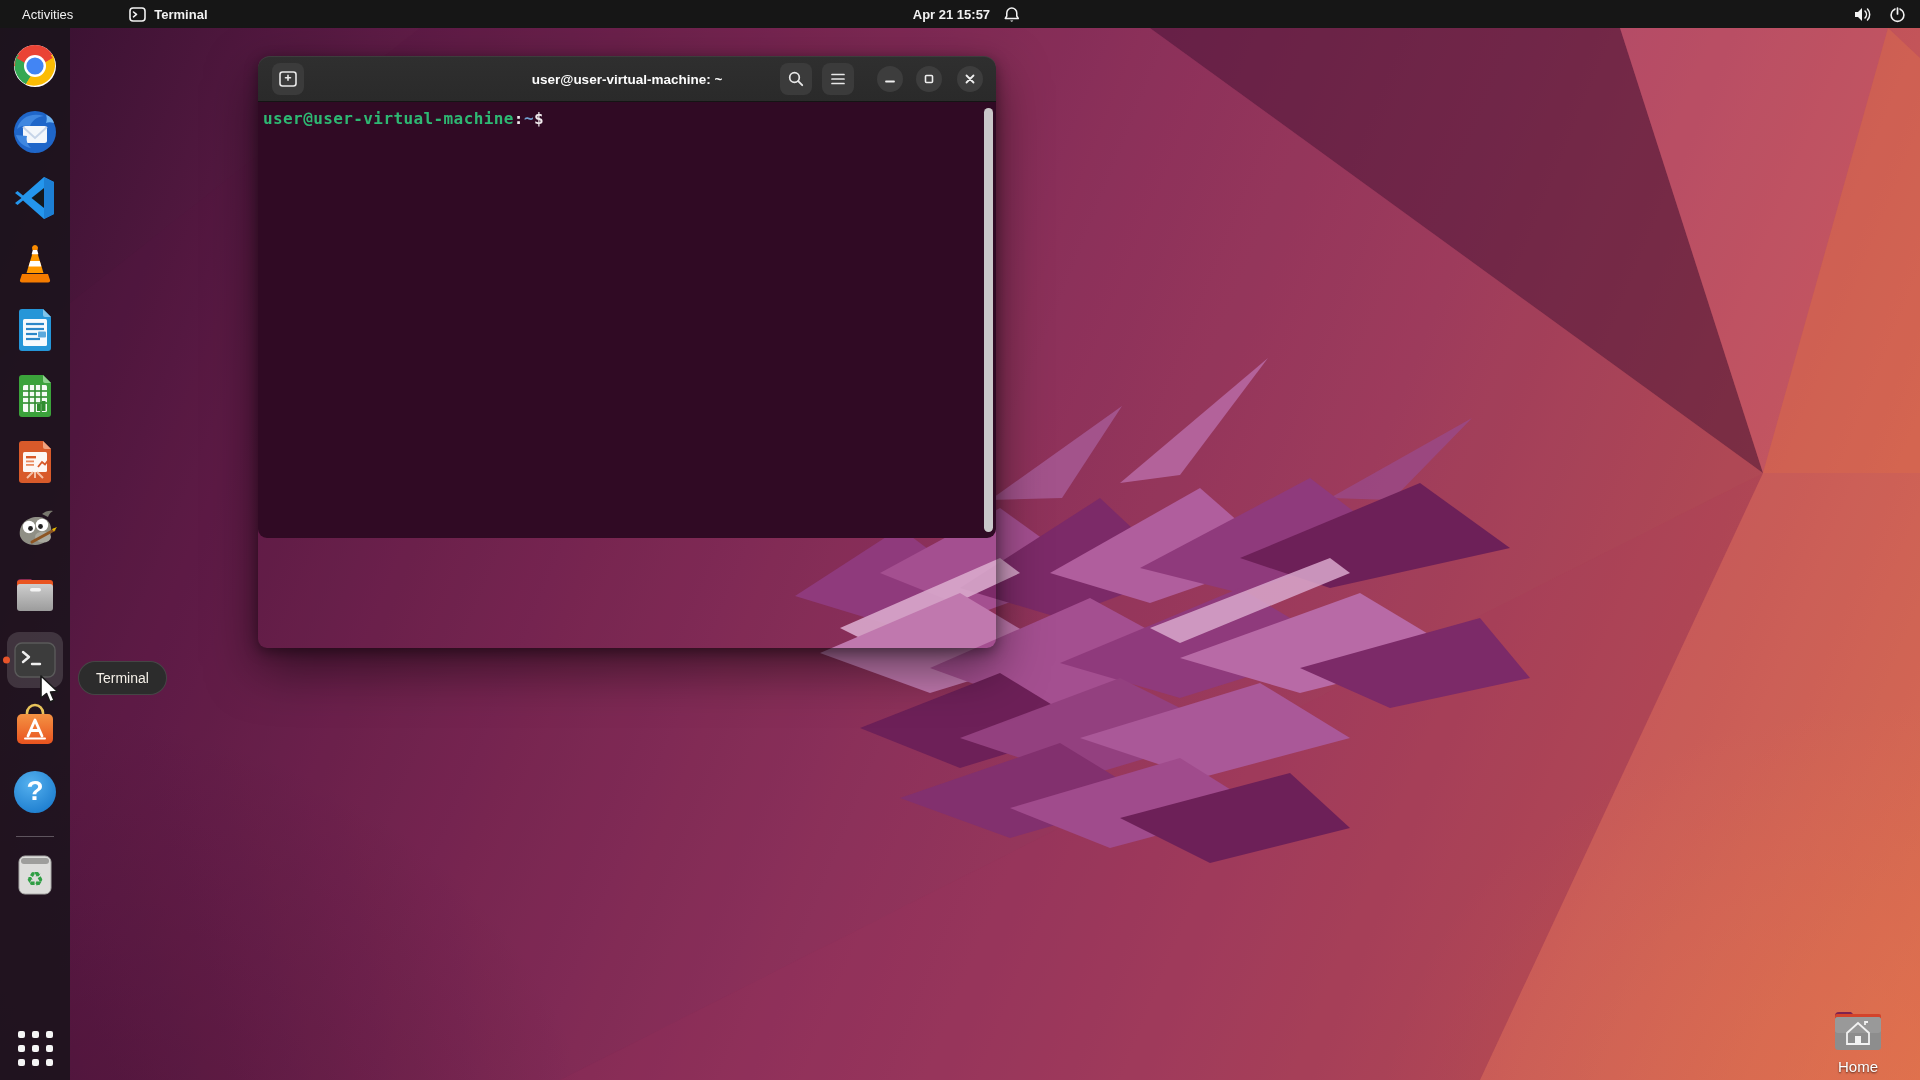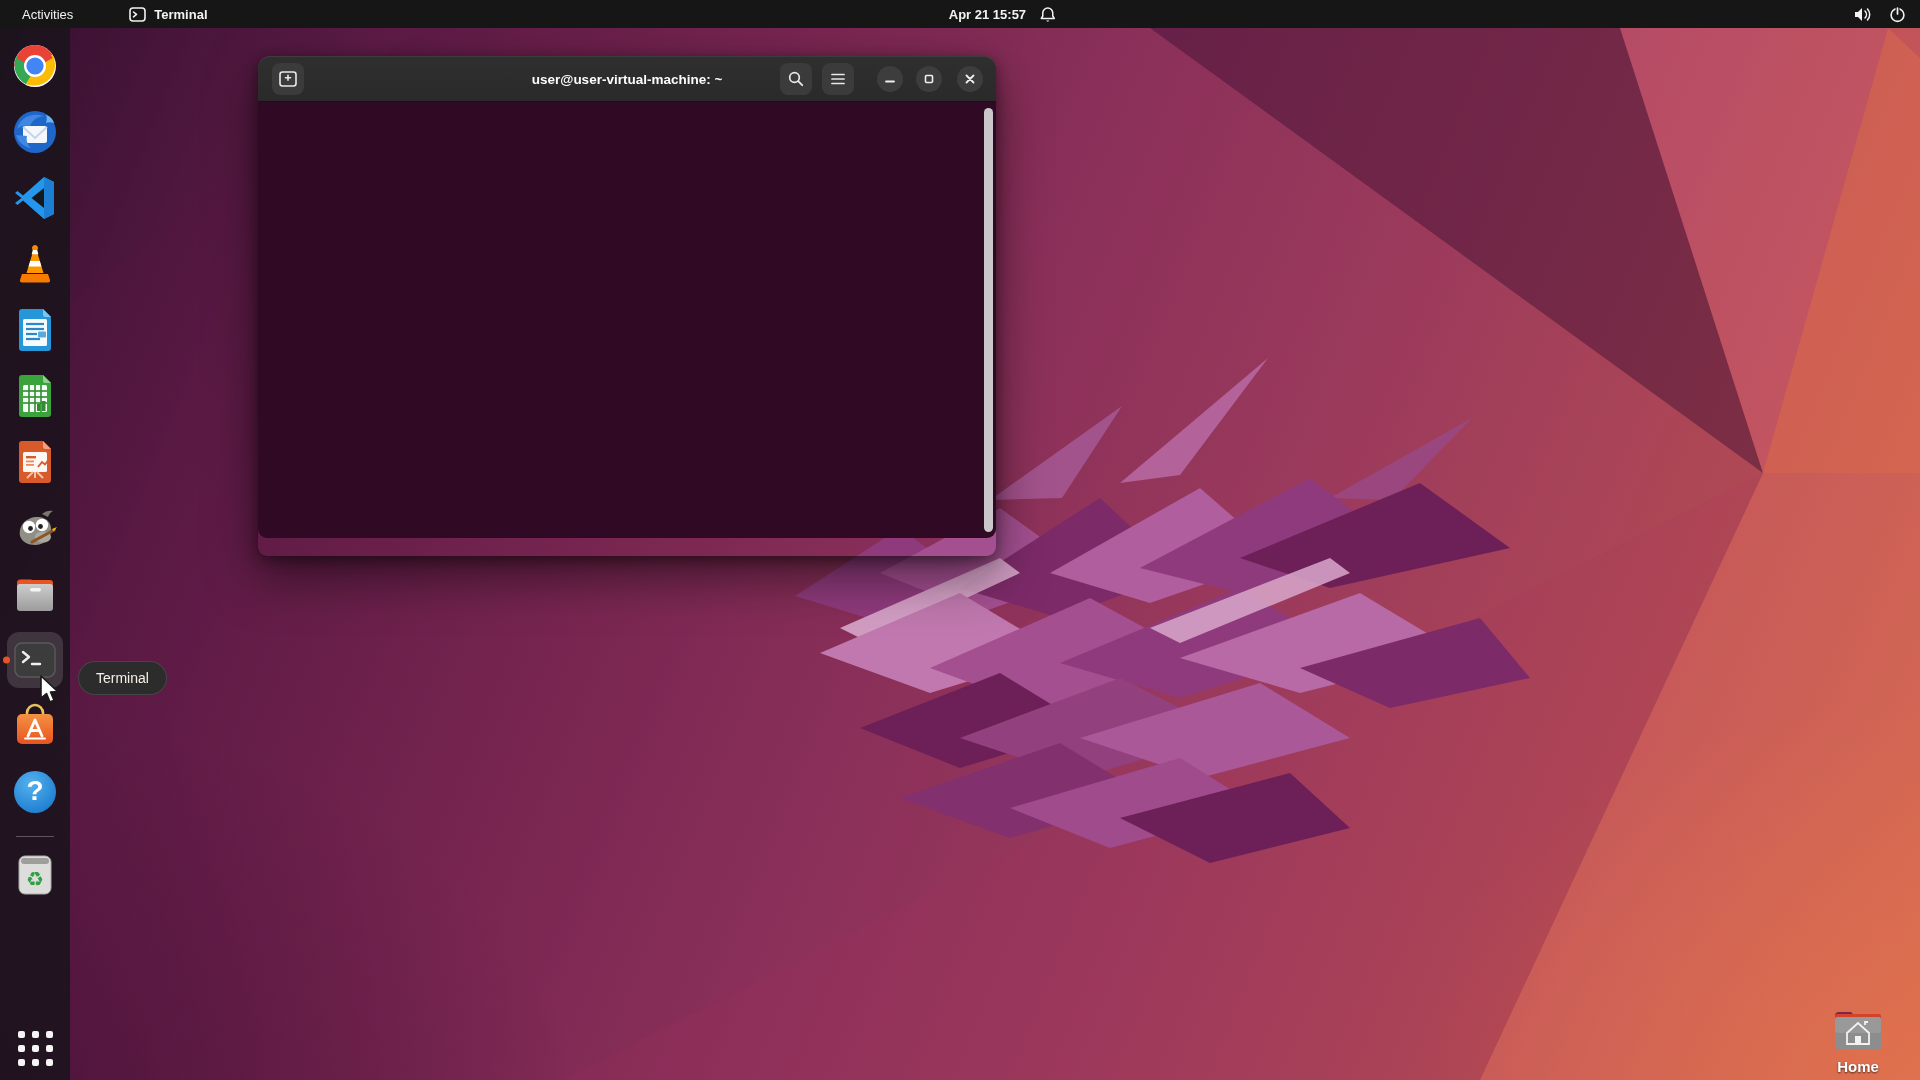--- a/index.html
+++ b/index.html
@@ -5,32 +5,31 @@
   * { margin:0; padding:0; box-sizing:border-box; }
   html,body { width:1920px; height:1080px; overflow:hidden; background:#000;
     font-family:"Liberation Sans", sans-serif; }
 
   
   .desktop { position:absolute; left:0; top:28px; width:1920px; height:1052px;
     background:
       radial-gradient(ellipse 900px 700px at 100% 104%, rgba(236,120,70,.55), rgba(236,120,70,0) 60%),
       radial-gradient(ellipse 1000px 800px at 0% 110%, rgba(46,8,40,.5), rgba(46,8,40,0) 60%),
       linear-gradient(112deg, #35102f 0%, #5c1b45 16%, #7c2853 33%, #983760 50%, #ad4462 66%, #c35459 82%, #d96a4e 100%);
-    font-weight: bold;
   }
   .desktop svg.wp { position:absolute; inset:0; }
 
   
   .topbar { position:absolute; left:0; top:0; width:1920px; height:28px;
     background:#161616; color:#f2f2f2; display:flex; align-items:center;
     font-size:13px; z-index:50; }
   .tb-left { display:flex; align-items:center; gap:56px; padding-left:22px; }
   .tb-app { display:flex; align-items:center; gap:8px; font-weight:600; }
   .tb-center { position:absolute; left:50%; top:0; height:28px; transform:translateX(-44%);
-    display:flex; align-items:center; gap:14px; font-weight:600;margin-left:36px; }
+    display:flex; align-items:center; gap:14px; font-weight:600; }
   .tb-right { position:absolute; right:10px; top:0; height:28px; display:flex;
     align-items:center; gap:16px; padding-right:4px; }
   .tb-item { cursor:default; }
 
   
   .dock { position:absolute; left:0; top:28px; width:70px; height:1052px;
     background:rgba(26,19,27,.88); z-index:40; display:flex; flex-direction:column;
     align-items:center; padding-top:10px; }
   .dock-item { position:relative; width:56px; height:56px; margin-bottom:10px;
     display:flex; align-items:center; justify-content:center; border-radius:12px; }
@@ -42,21 +41,21 @@
     width:40px; height:40px; display:grid; grid-template-columns:repeat(3,7px);
     grid-template-rows:repeat(3,7px); gap:7px; place-content:center; }
   .show-apps i { width:7px; height:7px; border-radius:2px; background:#f5f5f5; }
 
   
   .tooltip { position:absolute; left:78px; top:661px; height:34px; z-index:60;
     background:#2c2c2c; border:1px solid rgba(255,255,255,.12); border-radius:17px;
     color:#f5f0e8; font-size:14px; display:flex; align-items:center; padding:0 17px; }
 
   
-  .window { position:absolute; left:258px; top:56px; width:738px; height:500px;
+  .window { position:absolute; left:258px; top:56px; width:738px; height:592px;
     border-radius:12px 12px 9px 9px; z-index:30;
     box-shadow:0 20px 50px rgba(0,0,0,.5), 0 4px 14px rgba(0,0,0,.4); }
   .titlebar { position:relative; height:46px; border-radius:12px 12px 0 0;
     background:linear-gradient(#2f2f2f,#2a2a2a); border-bottom:1px solid #141414;
     box-shadow:inset 0 1px 0 rgba(255,255,255,.07); }
   .title { position:absolute; left:50%; top:50%; transform:translate(-50%,-50%);
     color:#fcfcfc; font-size:13.5px; font-weight:700; white-space:nowrap; }
   .tb-btn { position:absolute; top:7px; width:32px; height:32px; border-radius:8px;
     background:#3b3b3b; display:flex; align-items:center; justify-content:center; }
   .tb-circle { position:absolute; top:10px; width:26px; height:26px; border-radius:50%;
@@ -380,19 +379,20 @@
         <rect x="2.5" y="2.5" width="7" height="7" rx="1" fill="none" stroke="#efefef" stroke-width="1.6"></rect>
       </svg>
     </div>
     <div class="tb-circle" style="right:13px">
       <svg width="12" height="12" viewBox="0 0 12 12">
         <path d="M2.5,2.5 L9.5,9.5 M9.5,2.5 L2.5,9.5" stroke="#efefef" stroke-width="1.8" stroke-linecap="round"></path>
       </svg>
     </div>
   </div>
   <div class="terminal-body">
+    <div class="prompt"><span class="p-green">user@user-virtual-machine</span><span class="p-white">:</span><span class="p-blue">~</span><span class="p-white">$</span></div>
     <div class="scrollbar"></div>
   </div>
 </div>
 
 <svg class="cursor" width="26" height="32" viewBox="0 0 26 32">
   <path d="M3,2 L3,24 L8.5,19.5 L12,28 L16,26.3 L12.5,18 L19.5,17.5 Z" fill="#fff" stroke="#1a1a1a" stroke-width="1.6" stroke-linejoin="round"></path>
 </svg>
 
 </body></html>

